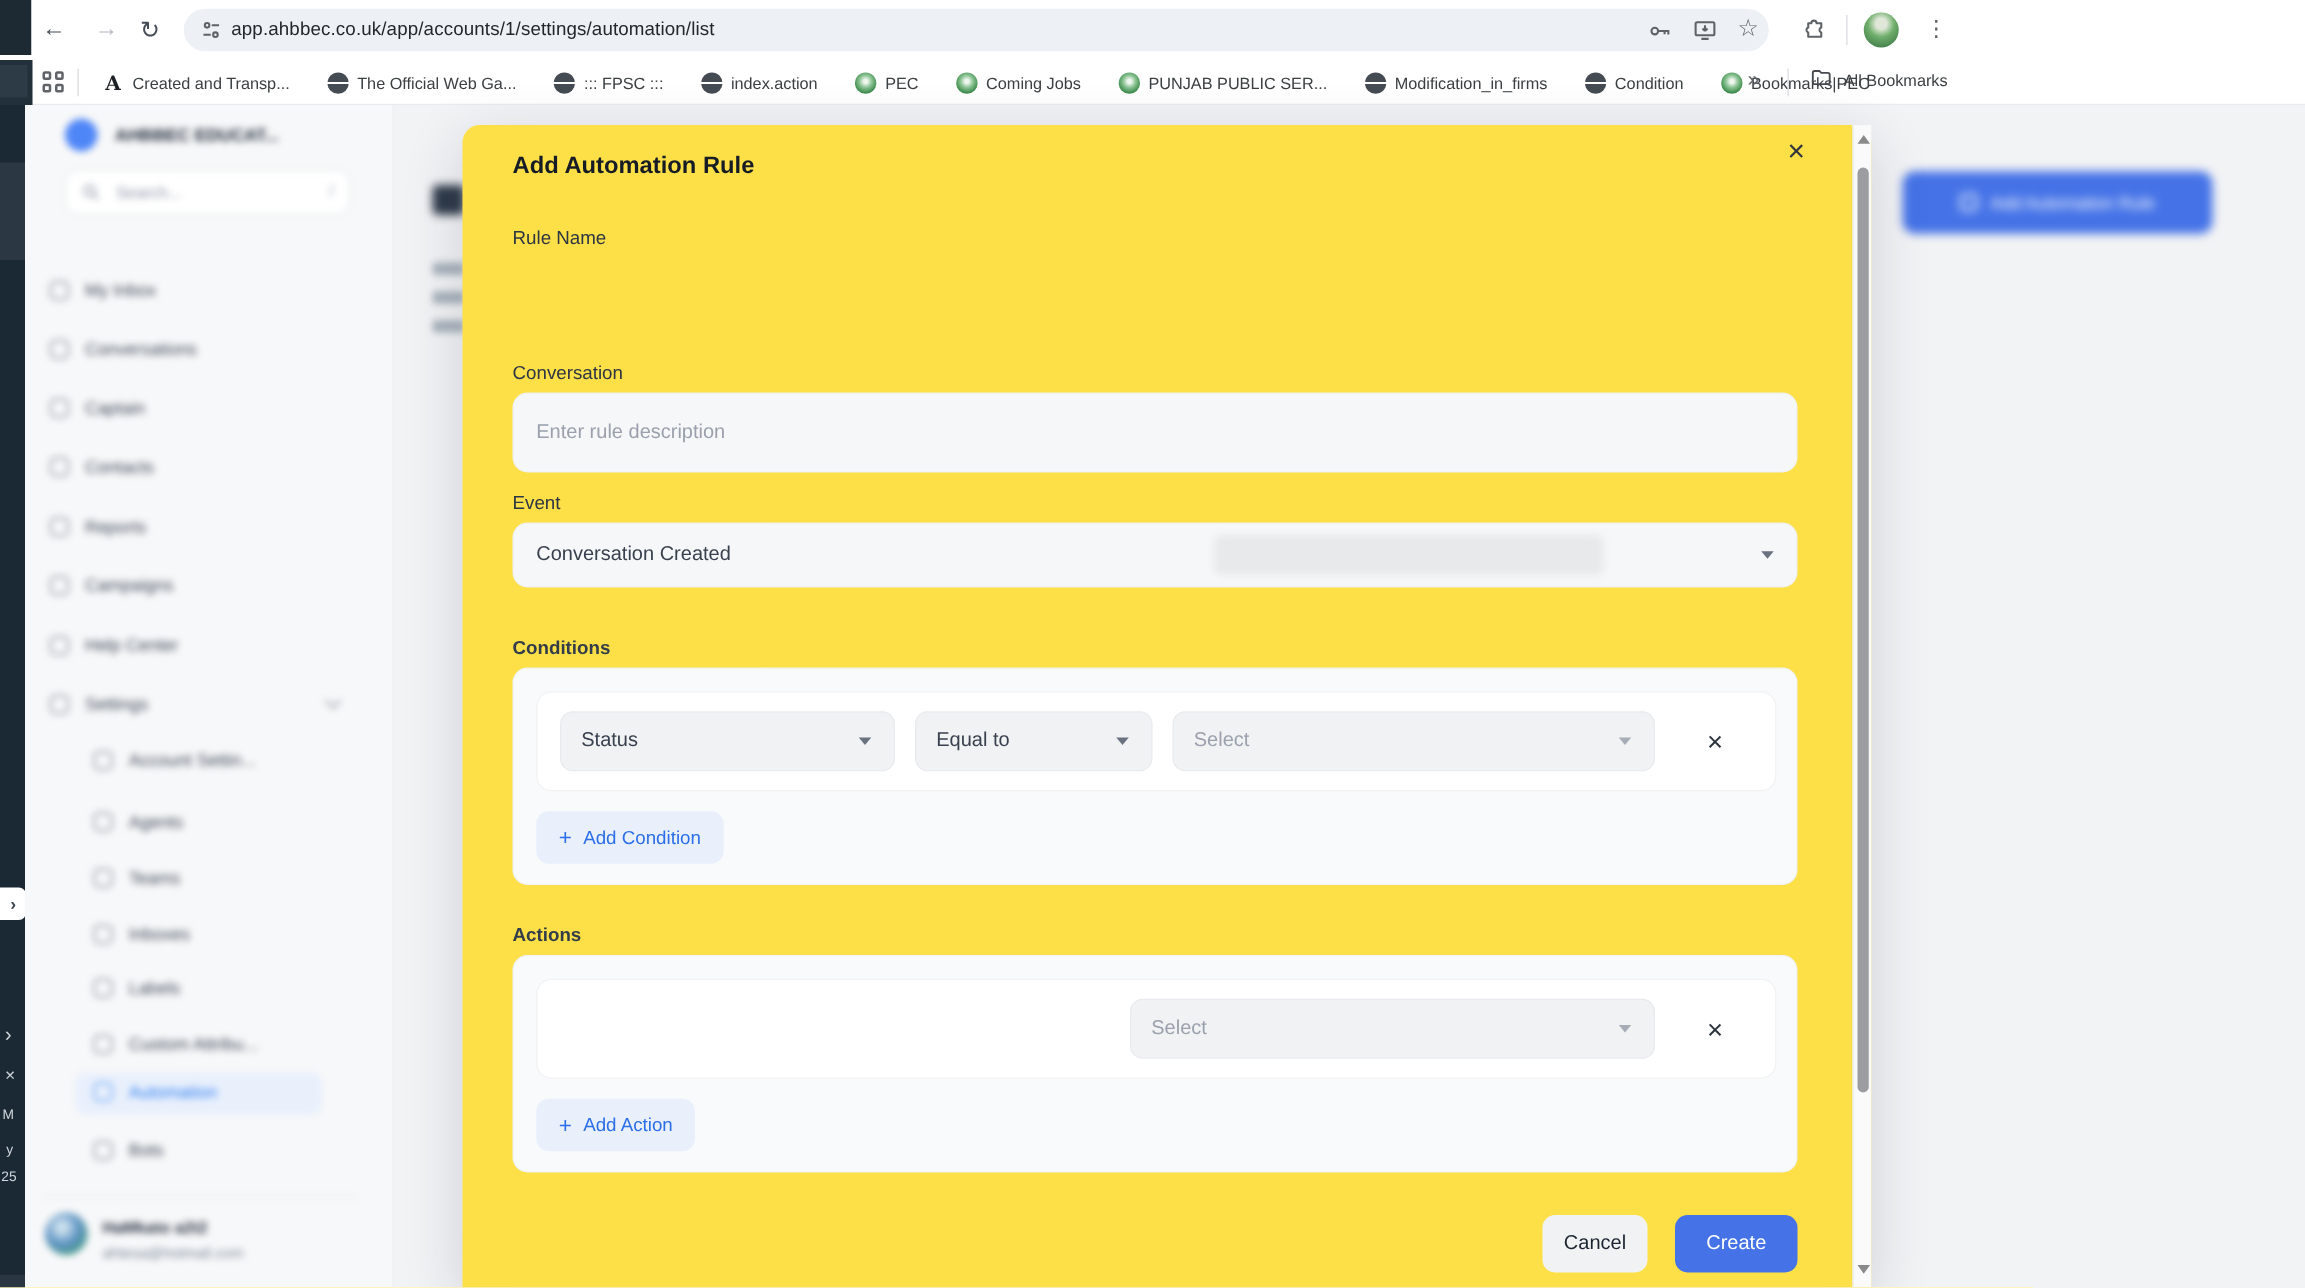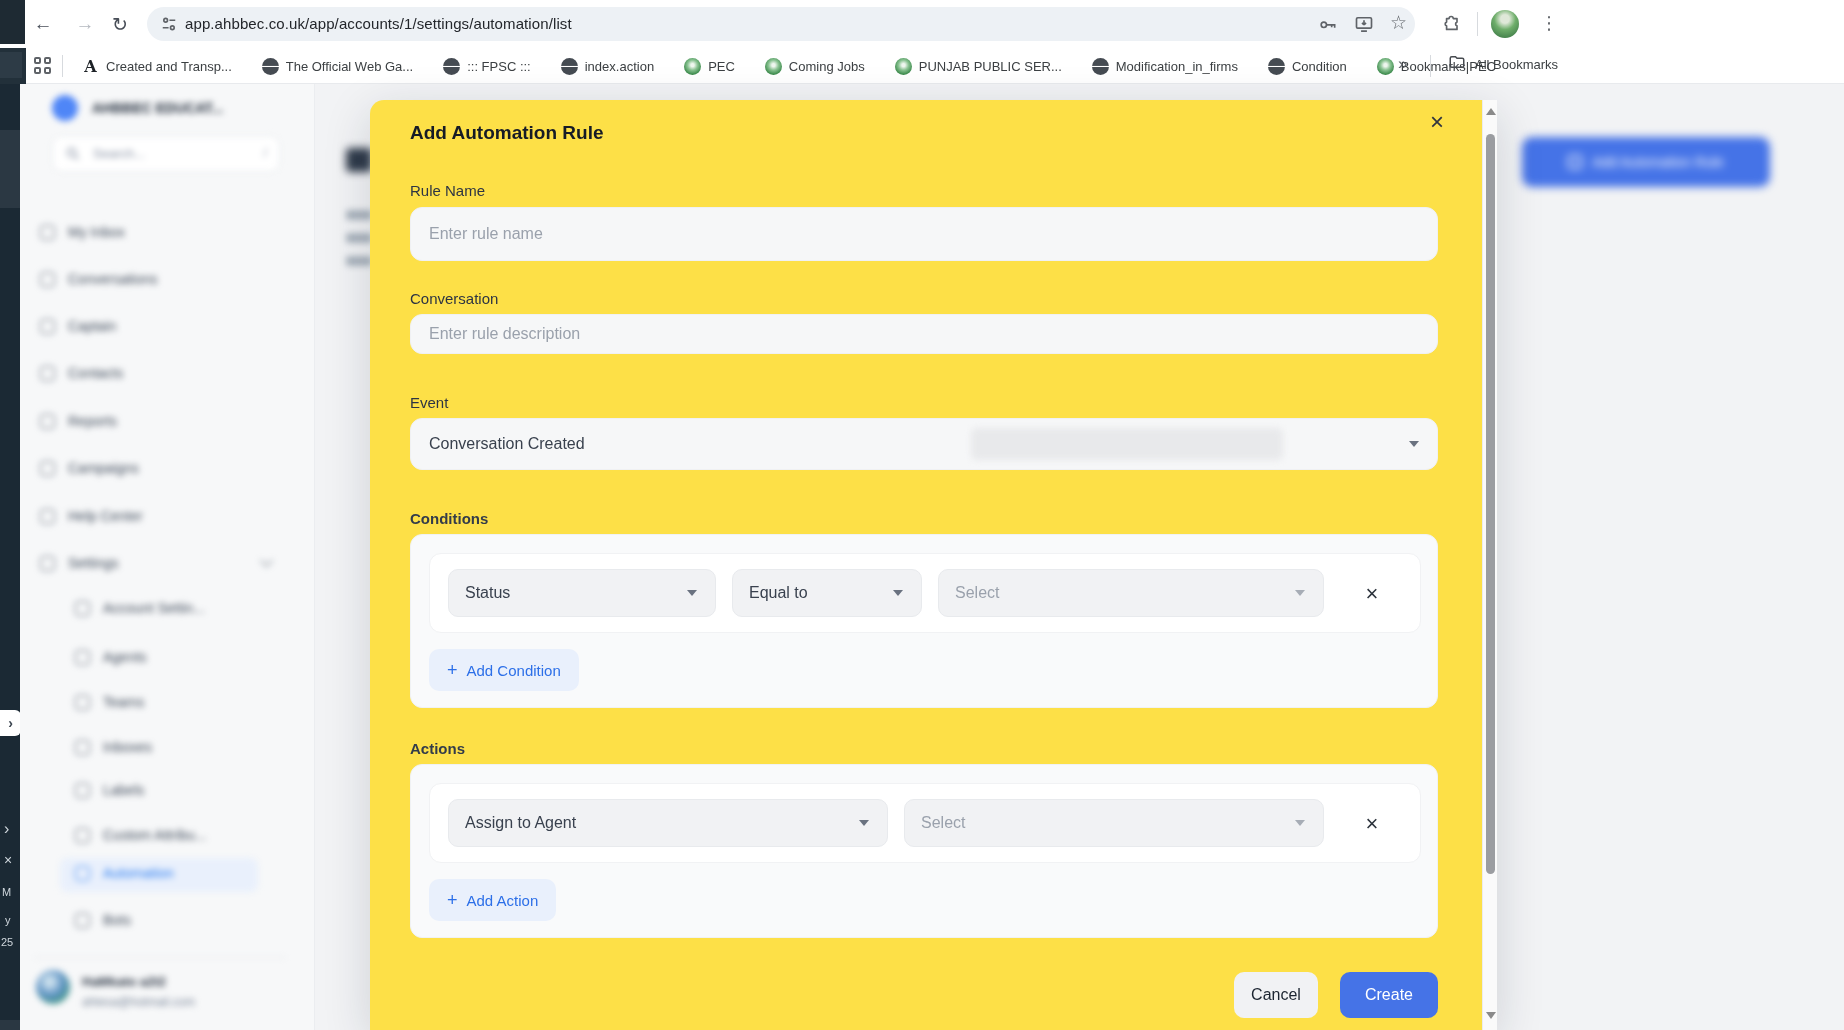--- a/index.html
+++ b/index.html
@@ -331,26 +331,23 @@
       <div class="user-name">HaMkato a2t2</div>
       <div class="user-email">ahtesa@hotmail.com</div>
     </div>
   </div>
 
   <div class="modal">
     <div class="modal-title">Add Automation Rule</div>
     <div class="modal-close">×</div>
 
     <div class="f-label" style="top:82px;">Rule Name</div>
-    <div class="f-input" style="top:107px; height:54px;">
-      <input type="text" placeholder="Enter rule name" style="">
-    </div>
 
     <div class="f-label" style="top:190px;">Conversation</div>
-    <div class="f-input" style="top:214px; height:40px;">
+    <div class="f-input" style="top:214px; height:64px;">
       <input type="text" placeholder="Enter rule description" style="">
     </div>
 
     <div class="f-label" style="top:294px;">Event</div>
     <div class="f-select-big" style="top:318px;">
       <div class="ghost-blob"></div>
       <span class="sel-value">Conversation Created</span>
       <span class="caret"></span>
     </div>
 
@@ -373,24 +370,20 @@
       </div>
       <div class="add-btn">
         <span class="plus">+</span>
         <span>Add Condition</span>
       </div>
     </div>
 
     <div class="f-label" style="top:640px; font-weight:bold; color:#333c4a;">Actions</div>
     <div class="panel" style="top:664px;">
       <div class="row-card">
-        <div class="sel" style="left:18px; width:440px;">
-          <span class="sel-value">Assign to Agent</span>
-          <span class="caret"></span>
-        </div>
         <div class="sel" style="left:474px; width:420px;">
           <span class="sel-value sel-ph">Select</span>
           <span class="caret lt"></span>
         </div>
         <div class="row-x">×</div>
       </div>
       <div class="add-btn">
         <span class="plus">+</span>
         <span>Add Action</span>
       </div>

